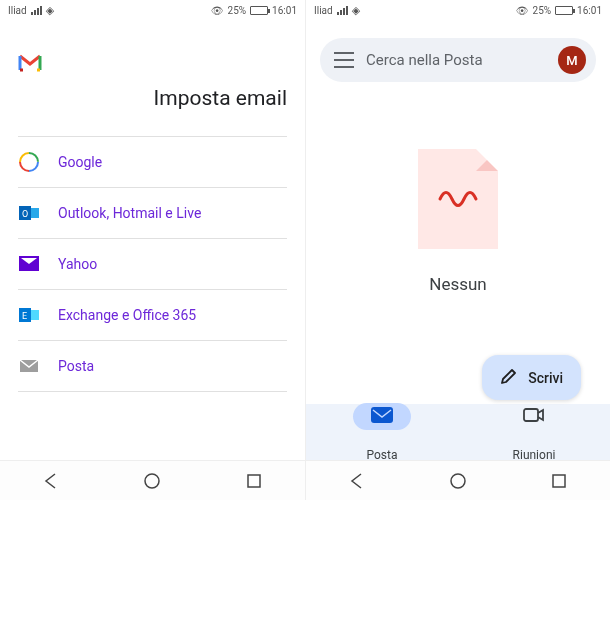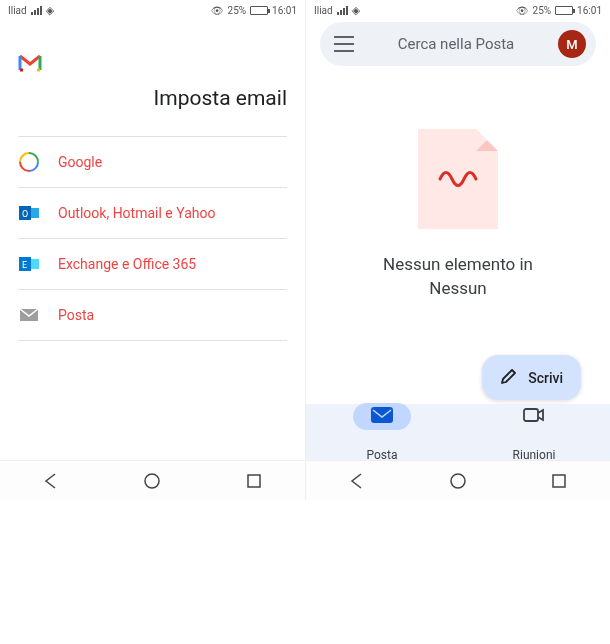--- a/index.html
+++ b/index.html
@@ -18,24 +18,24 @@
 .battery::after { content:''; position:absolute; right:-3px; top:2px; width:2px; height:4px; background:#555; }
 .battery .fill { width:25%; height:100%; background:#555; }
 
 
 .left .content { flex: 1; padding: 0 18px; }
 .gmail-logo { margin: 34px 0 10px 0; }
 .page-title { font-size: 21px; font-weight: 400; color: #202124; margin: 10px 0 26px 0; text-align: right; }
 .provider-list { border-top: 1px solid #e0e0e0; margin-top: 8px; }
 .provider-item { display: flex; align-items: center; gap: 18px; padding: 14px 0; border-bottom: 1px solid #e0e0e0; cursor: pointer; }
 .provider-icon { width: 22px; height: 22px; display:flex; align-items:center; justify-content:center; }
-.provider-label { font-size: 14px; color: #ef4444; }
-
-
-.search-row { display:flex; align-items:center; margin: 2px 14px 0 14px; background:#eef1f6; border-radius: 24px; padding: 8px 10px; gap: 12px; text-align: center; }
+.provider-label { font-size: 14px; color: #6d28d9; }
+
+
+.search-row { display:flex; align-items:center; margin: 18px 14px 0 14px; background:#eef1f6; border-radius: 24px; padding: 8px 10px; gap: 12px; }
 .hamburger { width:20px; height:16px; display:flex; flex-direction:column; justify-content:space-between; cursor:pointer; margin-left:4px;}
 .hamburger span { height:2px; background:#5f6368; }
 .search-placeholder { flex:1; font-size:15px; color:#5f6368; }
 .avatar { width:28px; height:28px; border-radius:50%; background:#a52714; color:#fff; display:flex; align-items:center; justify-content:center; font-size:13px; font-weight:500; }
 .empty-state { flex:1; display:flex; flex-direction:column; align-items:center; justify-content:center; padding: 0 30px; margin-top:-40px;}
 .empty-illust { width:80px; height:100px; background:#ffe8e6; position:relative; display:flex; align-items:center; justify-content:center; margin-bottom: 24px;}
 .empty-illust::before { content:''; position:absolute; top:0; right:0; border-width: 0 0 22px 22px; border-style:solid; border-color: transparent transparent #f9c6c3 transparent; }
 .empty-illust::after { content:''; position:absolute; top:0; right:0; border-width: 0 22px 22px 0; border-style:solid; border-color: transparent #fff transparent transparent; }
 .empty-text { font-size: 17px; color:#3c4043; text-align:center; line-height:1.4; }
 
@@ -98,21 +98,30 @@
         <span class="provider-label">Google</span>
       </div>
       <div class="provider-item">
         <span class="provider-icon">
           <svg width="20" height="20" viewBox="0 0 20 20">
               <rect x="0" y="3" width="12" height="14" fill="#0364b8"></rect>
               <rect x="12" y="5" width="8" height="10" fill="#28a8ea"></rect>
               <text x="3" y="14" font-size="9" fill="#fff">O</text>
             </svg>
         </span>
-        <span class="provider-label">Outlook, Hotmail e Yahoo</span>
+        <span class="provider-label">Outlook, Hotmail e Live</span>
+      </div>
+      <div class="provider-item">
+        <span class="provider-icon">
+          <svg width="20" height="20" viewBox="0 0 20 20">
+              <rect width="20" height="15" y="2" fill="#6001d2"></rect>
+              <path d="M2 4 L18 4 L10 10 Z" fill="#fff"></path>
+            </svg>
+        </span>
+        <span class="provider-label">Yahoo</span>
       </div>
       <div class="provider-item">
         <span class="provider-icon">
           <svg width="20" height="20" viewBox="0 0 20 20">
               <rect x="0" y="3" width="12" height="14" fill="#0078d4"></rect>
               <rect x="12" y="5" width="8" height="10" fill="#50d9ff"></rect>
               <text x="3" y="14" font-size="9" fill="#fff">E</text>
             </svg>
         </span>
         <span class="provider-label">Exchange e Office 365</span>
@@ -180,21 +189,20 @@
     <div class="avatar">M</div>
   </div>
 
   <div class="empty-state">
     <div class="empty-illust">
       <svg width="40" height="30" viewBox="0 0 40 30">
           <path d="M2 15 Q8 2 14 15 T26 15 T38 15" fill="none" stroke="#d93025" stroke-width="3" stroke-linecap="round"></path>
         </svg>
     </div>
     <div class="empty-text">
-      <div>Nessun elemento in</div>
       <div>Nessun</div>
     </div>
   </div>
 
   <div class="fab">
     <span><svg width="18" height="18" viewBox="0 0 18 18">
           <path d="M2 16 L3 12 L12 3 L15 6 L6 15 Z" fill="none" stroke="#1f1f1f" stroke-width="1.8" stroke-linejoin="round"></path>
         </svg></span>
     <span>Scrivi</span>
   </div>

